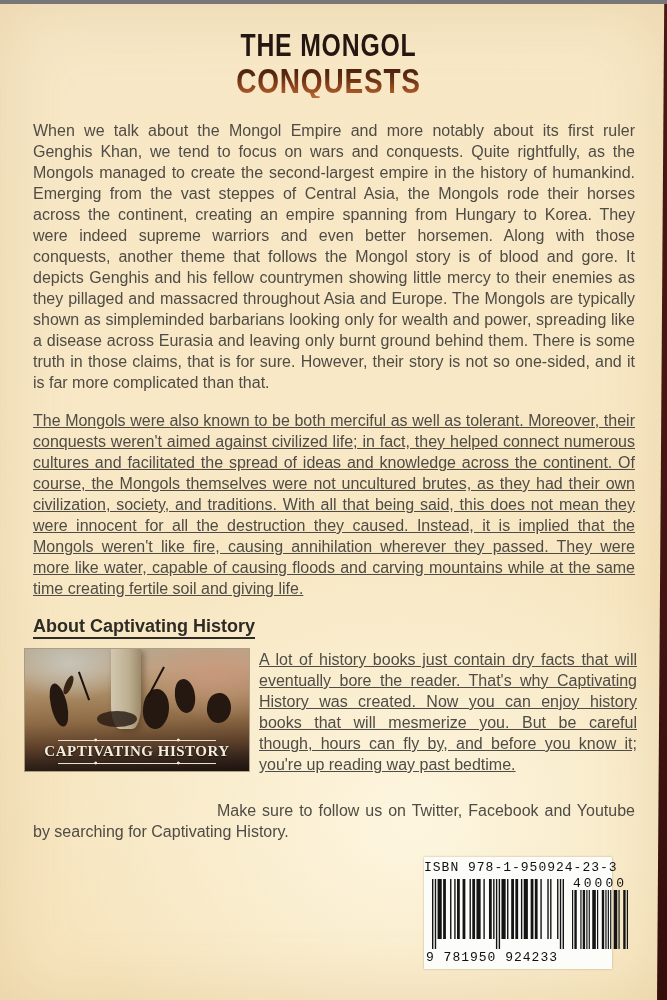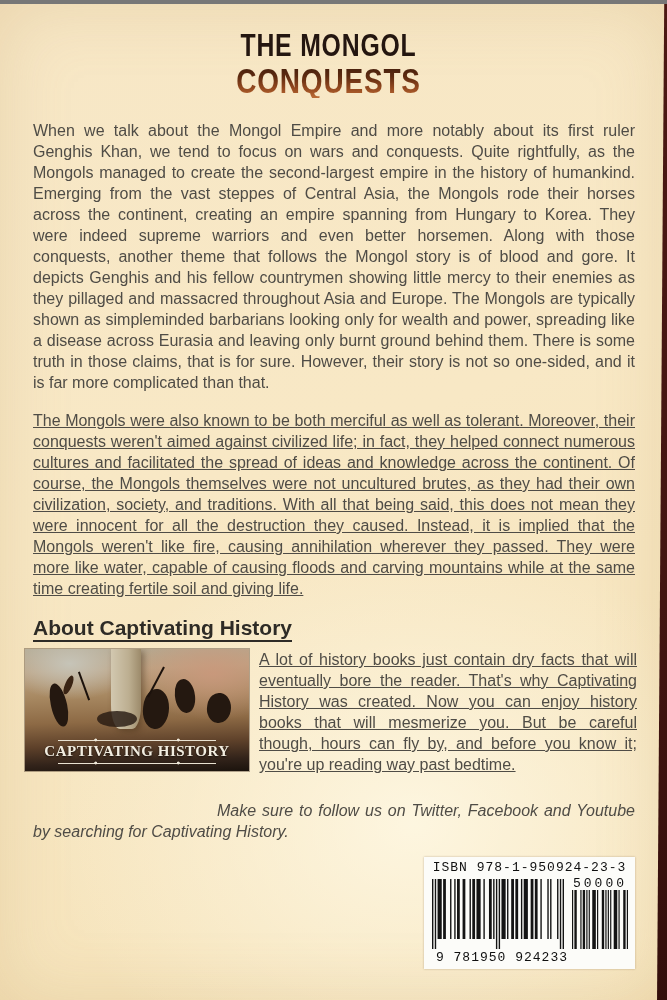--- a/index.html
+++ b/index.html
@@ -40,21 +40,21 @@
   }
   
   .body-text{
     position:absolute;left:33px;width:602px;margin:0;
     color:var(--text);font-size:16px;line-height:21px;text-align:justify;
   }
   .p1{top:116px;}
   .p2{top:406px;text-decoration:underline;}
   .about-heading{
     position:absolute;top:612px;left:33px;margin:0;
-    font-size:21px;font-weight:700;color:var(--heading);
+    font-size:18px;font-weight:700;color:var(--heading);
   }
   .about-heading span{border-bottom:2px solid var(--heading);padding-bottom:1px;}
   
   .about-row{position:absolute;top:645px;left:25px;width:612px;}
   .publisher-thumb{
     float:left;width:224px;height:122px;margin-right:10px;position:relative;overflow:hidden;
     background:
       radial-gradient(95px 52px at 20% 12%, #c6c4b8 0%, rgba(198,196,185,0) 70%),
       radial-gradient(110px 62px at 84% 20%, rgba(203,152,124,.85) 0%, rgba(203,152,124,0) 75%),
       linear-gradient(178deg,#b3a992 0%, #bda383 18%, #a78861 38%, #8d6a45 58%, #5e412a 76%, #32231a 90%, #1b130d 100%);
@@ -76,29 +76,29 @@
     font-family:"Liberation Serif",serif;font-weight:700;font-size:15px;letter-spacing:.5px;
     color:#f2ede0;text-shadow:0 1px 2px rgba(0,0,0,.7);}
   .cap-rule{height:4px;margin:1px 26px;
     background:
       radial-gradient(circle at 26% 50%, #efe9da 1.1px, rgba(0,0,0,0) 1.8px),
       radial-gradient(circle at 74% 50%, #efe9da 1.1px, rgba(0,0,0,0) 1.8px),
       linear-gradient(#e9e2d2,#e9e2d2) center/92% 1px no-repeat;}
   .about-text{overflow:hidden;margin:0;color:var(--text);font-size:16px;line-height:21px;text-align:justify;text-decoration:underline;}
   .follow-text{
     position:absolute;top:796px;left:33px;width:602px;margin:0;
-    color:var(--text);font-size:16px;line-height:21px;text-align:justify;text-indent:184px;font-style:italic;
+    color:var(--text);font-size:16px;line-height:21px;text-align:justify;text-indent:184px;
   }
   
-  .barcode-box{position:absolute;top:853px;left:424px;width:211px;height:112px;
+  .barcode-box{position:absolute;top:853px;left:424px;width:188px;height:112px;
     background:var(--barcode_bg);box-shadow:0 0 2px rgba(90,60,30,.35);}
   .isbn-label{position:absolute;top:3px;left:0;width:100%;text-align:center;
     font-family:"Liberation Mono",monospace;font-size:13px;letter-spacing:1px;color:#101010;white-space:nowrap;}
   .ean-main{position:absolute;left:8px;top:22px;}
-  .ean-digits{position:absolute;top:93px;left:2px;width:142px;text-align:right;
+  .ean-digits{position:absolute;top:93px;left:2px;width:142px;text-align:left;
     font-family:"Liberation Mono",monospace;font-size:13px;letter-spacing:1px;color:#101010;white-space:nowrap;}
   .supp-code{position:absolute;top:19px;left:148px;width:56px;text-align:center;
     font-family:"Liberation Mono",monospace;font-size:13px;letter-spacing:3px;color:#101010;}
   .ean-supp{position:absolute;left:148px;top:33px;}
 </style>
 </head>
 <body>
 
 <div class="page">
 
@@ -164,21 +164,21 @@
         <rect x="98.65" y="0" width="2.78" height="60" fill="#141414"></rect>
         <rect x="102.82" y="0" width="2.78" height="60" fill="#141414"></rect>
         <rect x="108.38" y="0" width="1.39" height="60" fill="#141414"></rect>
         <rect x="115.33" y="0" width="1.39" height="60" fill="#141414"></rect>
         <rect x="118.11" y="0" width="1.39" height="60" fill="#141414"></rect>
         <rect x="125.05" y="0" width="1.39" height="60" fill="#141414"></rect>
         <rect x="127.83" y="0" width="1.39" height="70" fill="#141414"></rect>
         <rect x="130.61" y="0" width="1.39" height="70" fill="#141414"></rect>
       </svg>
     <div class="ean-digits">9 781950 924233</div>
-    <div class="supp-code">50000</div>
+    <div class="supp-code">40000</div>
     <svg class="ean-supp" width="56" height="59" viewBox="0 0 56 59">
         <rect x="0.00" y="0" width="1.19" height="59" fill="#141414"></rect>
         <rect x="2.38" y="0" width="2.38" height="59" fill="#141414"></rect>
         <rect x="8.34" y="0" width="1.19" height="59" fill="#141414"></rect>
         <rect x="10.72" y="0" width="2.38" height="59" fill="#141414"></rect>
         <rect x="14.30" y="0" width="1.19" height="59" fill="#141414"></rect>
         <rect x="16.68" y="0" width="1.19" height="59" fill="#141414"></rect>
         <rect x="20.26" y="0" width="3.57" height="59" fill="#141414"></rect>
         <rect x="25.02" y="0" width="1.19" height="59" fill="#141414"></rect>
         <rect x="29.79" y="0" width="2.38" height="59" fill="#141414"></rect>

